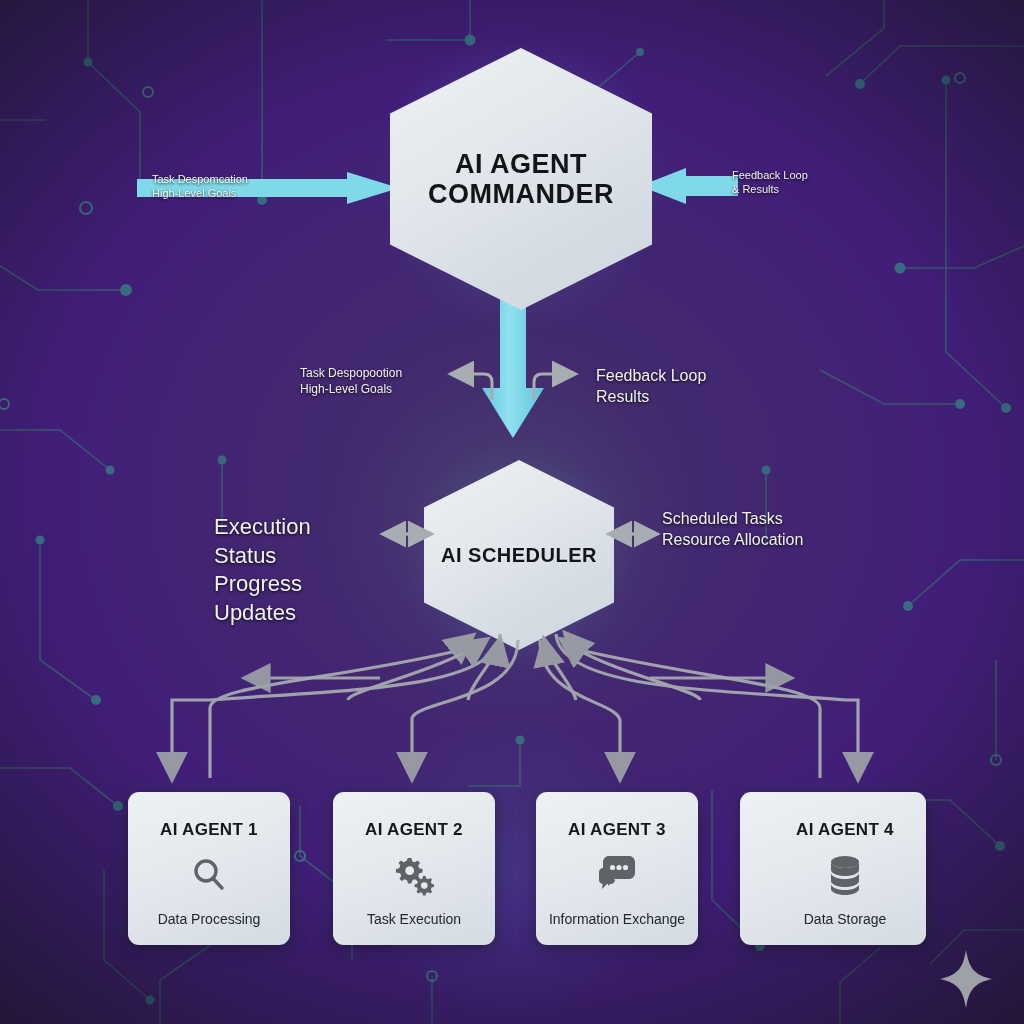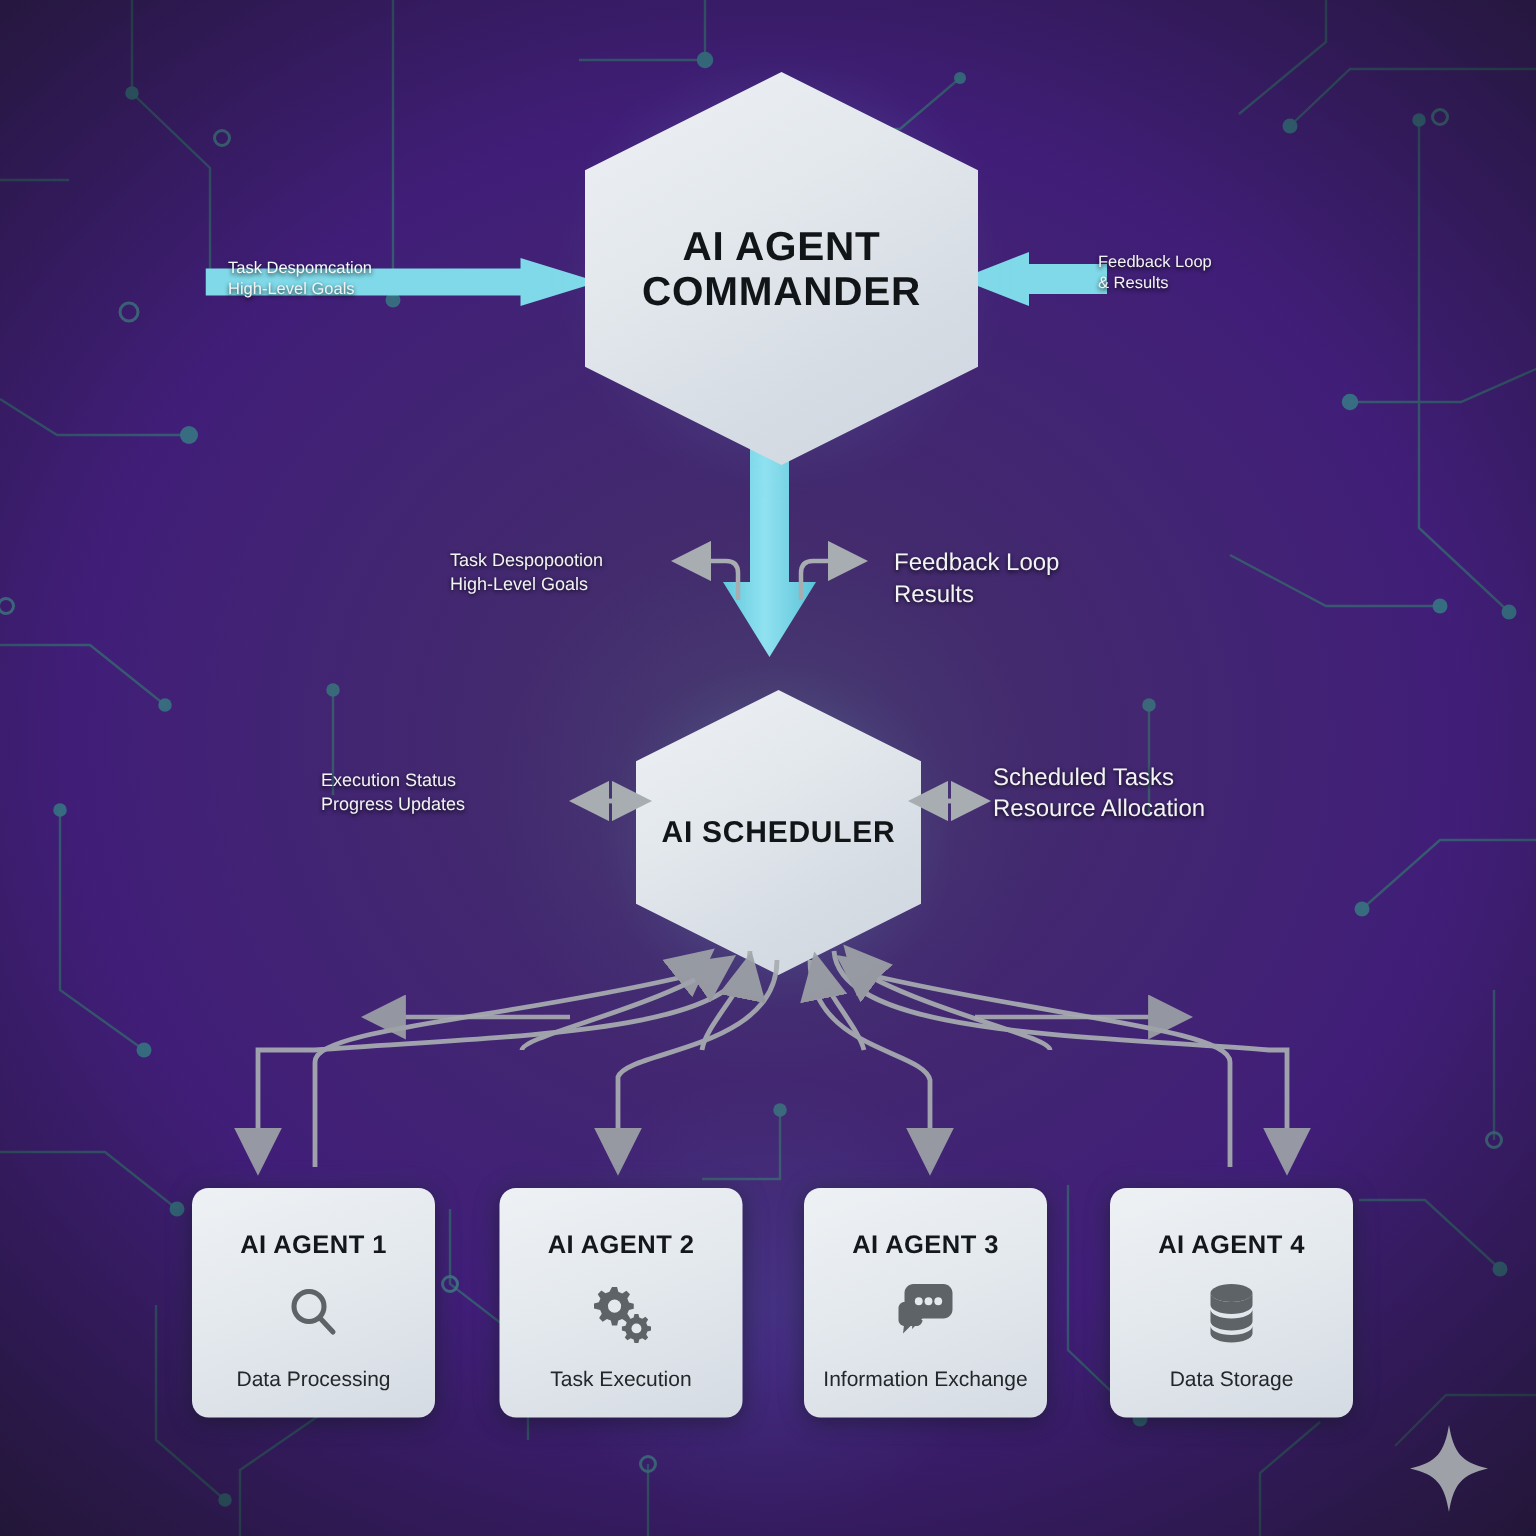--- a/index.html
+++ b/index.html
@@ -38,40 +38,40 @@
   #arrow-down{left:482px;top:296px;width:62px;height:142px;}
 
   
   .lbl{position:absolute;color:#f1f3f4;line-height:1.30;font-size:11px;
        text-shadow:0 1px 3px rgba(0,0,0,.85);}
   #label-input{left:152px;top:172px;width:250px;}
   #label-input .l1{color:#f4fbfd;}
   #label-feedback{left:732px;top:168px;width:200px;}
   #label-mid-left{left:300px;top:366px;width:180px;text-align:left;font-size:12px;}
   #label-mid-right{left:596px;top:366px;width:190px;text-align:left;font-size:16px;}
-  #label-sched-left{left:214px;top:513px;width:160px;text-align:left;font-size:12px;}
+  #label-sched-left{left:214px;top:513px;width:160px;text-align:left;font-size:22px;}
   #label-sched-right{left:662px;top:509px;width:180px;text-align:left;font-size:16px;}
 
   
   #connectors{position:absolute;inset:0;}
 
   
   .card{position:absolute;width:162px;height:153px;border-radius:11px;
         background:linear-gradient(160deg,#eef1f4 0%,#e4e9ee 45%,#d5dbe3 100%);
         box-shadow:0 3px 16px rgba(0,0,0,.45), 0 0 22px rgba(130,205,225,.10);
         display:flex;flex-direction:column;align-items:center;}
   .card-title{margin-top:28px;font-size:17px;font-weight:bold;color:#15181b;letter-spacing:.3px;}
   .card-icon{margin-top:14px;height:42px;display:flex;align-items:center;justify-content:center;}
   .card-icon svg{fill:#5e6367;}
   .card-sub{position:absolute;bottom:18px;font-size:14px;color:#23272b;white-space:nowrap;}
 
   #card-0{left:128px;top:792px;}
   #card-1{left:333px;top:792px;}
   #card-2{left:536px;top:792px;}
-  #card-3{left:740px;top:792px;}
+  #card-3{left:740px;top:792px;padding-left:24px;}
 
   
   #sparkle{position:absolute;left:940px;top:950px;width:52px;height:58px;}
 </style>
 </head>
 <body>
 
 <div id="stage">
 
   <svg class="bg-layer" viewBox="0 0 1024 1024" width="1024" height="1024">

